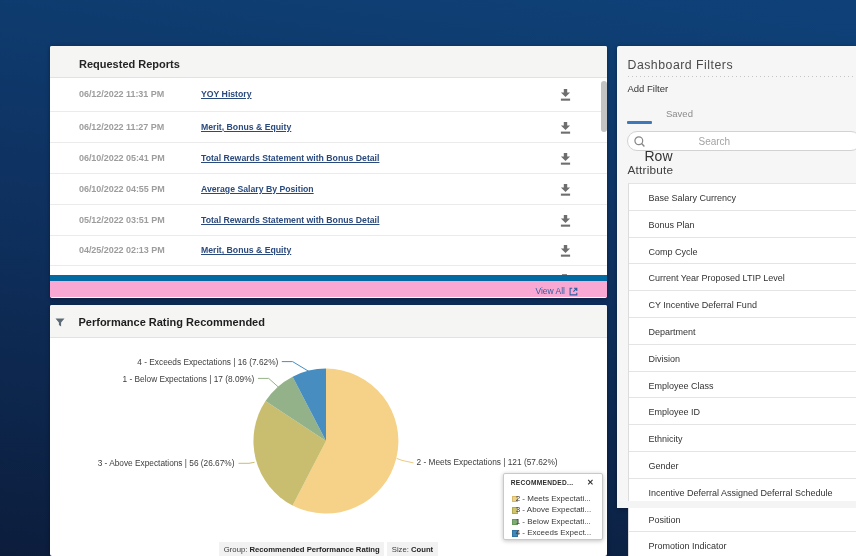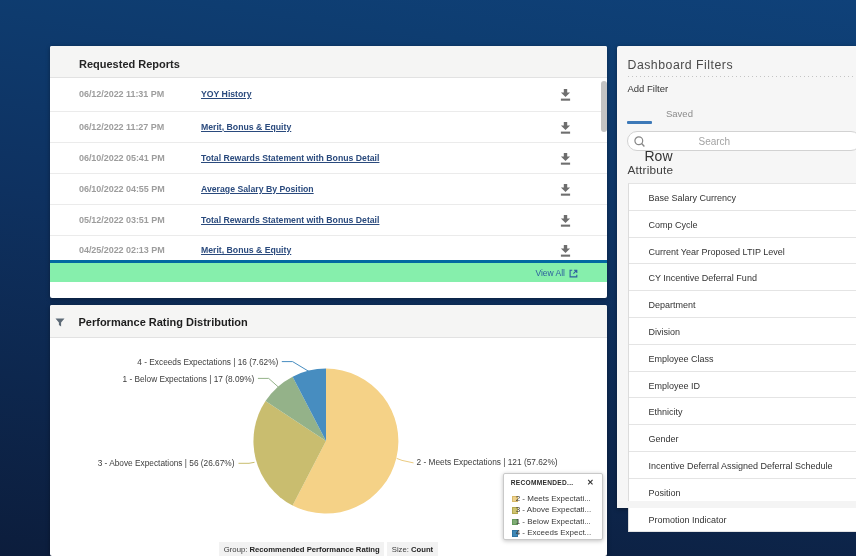--- a/index.html
+++ b/index.html
@@ -18,22 +18,22 @@
     border-bottom:1px solid #e2e2e2;
   }
   #card1 .hd span {
     position:absolute; left:29px; top:12.5px; font-size:11px; font-weight:bold; color:#252525;
   }
   .rrow { position:absolute; left:0; right:0; height:31px; border-bottom:1px solid #ebebeb; background:#fff; }
   .rrow .dt { position:absolute; left:29px; top:50%; transform:translateY(-50%); font-size:9px; font-weight:bold; color:#9d9d9d; letter-spacing:-0.05px;}
   .rrow .lk { position:absolute; left:151px; top:50%; transform:translateY(-50%); font-size:8.7px; font-weight:bold; color:#2a4a7d; text-decoration:underline;}
   .rrow svg { position:absolute; left:509.5px; top:50%; margin-top:-4.8px; }
   #c1foot {
-    position:absolute; left:0; right:0; bottom:16px; height:21.5px; background:#86efac;
-    border-top:3px solid #0369a1;
+    position:absolute; left:0; right:0; bottom:1px; height:21.5px; background:#f9a8d4;
+    border-top:6px solid #0369a1;
   }
   #c1foot svg { position:absolute; right:29px; top:6px; }
   #c1foot .vat { position:absolute; right:42px; top:5.2px; font-size:8.5px; color:#2d5f9e; }
   #sbthumb { position:absolute; right:0.5px; top:35.5px; width:5.5px; height:51px; background:#c3c3c3; border-radius:3px; }
   #dash7 { position:absolute; left:511.5px; top:228.5px; width:5px; height:2.5px; background:#8a8a8a; }
 
   
   #card2 { left:50px; top:304.5px; width:557px; height:251.5px; overflow:hidden; }
   #card2 .hd {
     position:absolute; left:0; top:0; right:0; height:33.5px; background:#f5f5f4;
@@ -138,21 +138,21 @@
     <span class="vat">View All</span>
   </div>
   <div id="sbthumb"></div>
 </div>
 
 <div class="card" id="card2">
   <div class="hd">
     <svg width="10" height="10" viewBox="0 0 10 10">
         <path fill="#5d6a76" d="M0.5 0.5h9L6.1 4.4v4.1L3.9 7V4.4z"></path>
       </svg>
-    <span class="t">Performance Rating Distribution</span>
+    <span class="t">Performance Rating Recommended</span>
   </div>
   <svg width="557" height="251.5" viewBox="0 0 557 251.5" style="position:absolute; top:0; left:0;">
 
     <g>
       <path d="M276 136.1 L276 63.6 A72.5 72.5 0 1 1 242.6 200.5 Z" fill="#f5d287"></path>
       <path d="M276 136.1 L242.6 200.5 A72.5 72.5 0 0 1 215.5 96.1 Z" fill="#c9bd6f"></path>
       <path d="M276 136.1 L215.5 96.1 A72.5 72.5 0 0 1 242.6 71.7 Z" fill="#94b289"></path>
       <path d="M276 136.1 L242.6 71.7 A72.5 72.5 0 0 1 276 63.6 Z" fill="#478dc0"></path>
     </g>
     <polyline points="346.7,153.4 352,155.4 363.5,157.9" fill="none" stroke="#ebcb81" stroke-width="1"></polyline>
@@ -199,20 +199,21 @@
   <div id="search">
     <svg width="12" height="12" viewBox="0 0 12 12">
         <circle cx="4.8" cy="4.8" r="3.9" fill="none" stroke="#878787" stroke-width="1.2"></circle>
         <line x1="7.6" y1="7.6" x2="10.4" y2="10.4" stroke="#878787" stroke-width="1.4"></line>
       </svg>
     <span class="ph">Search</span>
   </div>
   <div class="attr">Attribute</div>
   <div id="alist">
     <div class="arow">Base Salary Currency</div>
+    <div class="arow">Bonus Plan</div>
     <div class="arow">Comp Cycle</div>
     <div class="arow">Current Year Proposed LTIP Level</div>
     <div class="arow">CY Incentive Deferral Fund</div>
     <div class="arow">Department</div>
     <div class="arow">Division</div>
     <div class="arow">Employee Class</div>
     <div class="arow">Employee ID</div>
     <div class="arow">Ethnicity</div>
     <div class="arow">Gender</div>
     <div class="arow">Incentive Deferral Assigned Deferral Schedule</div>

